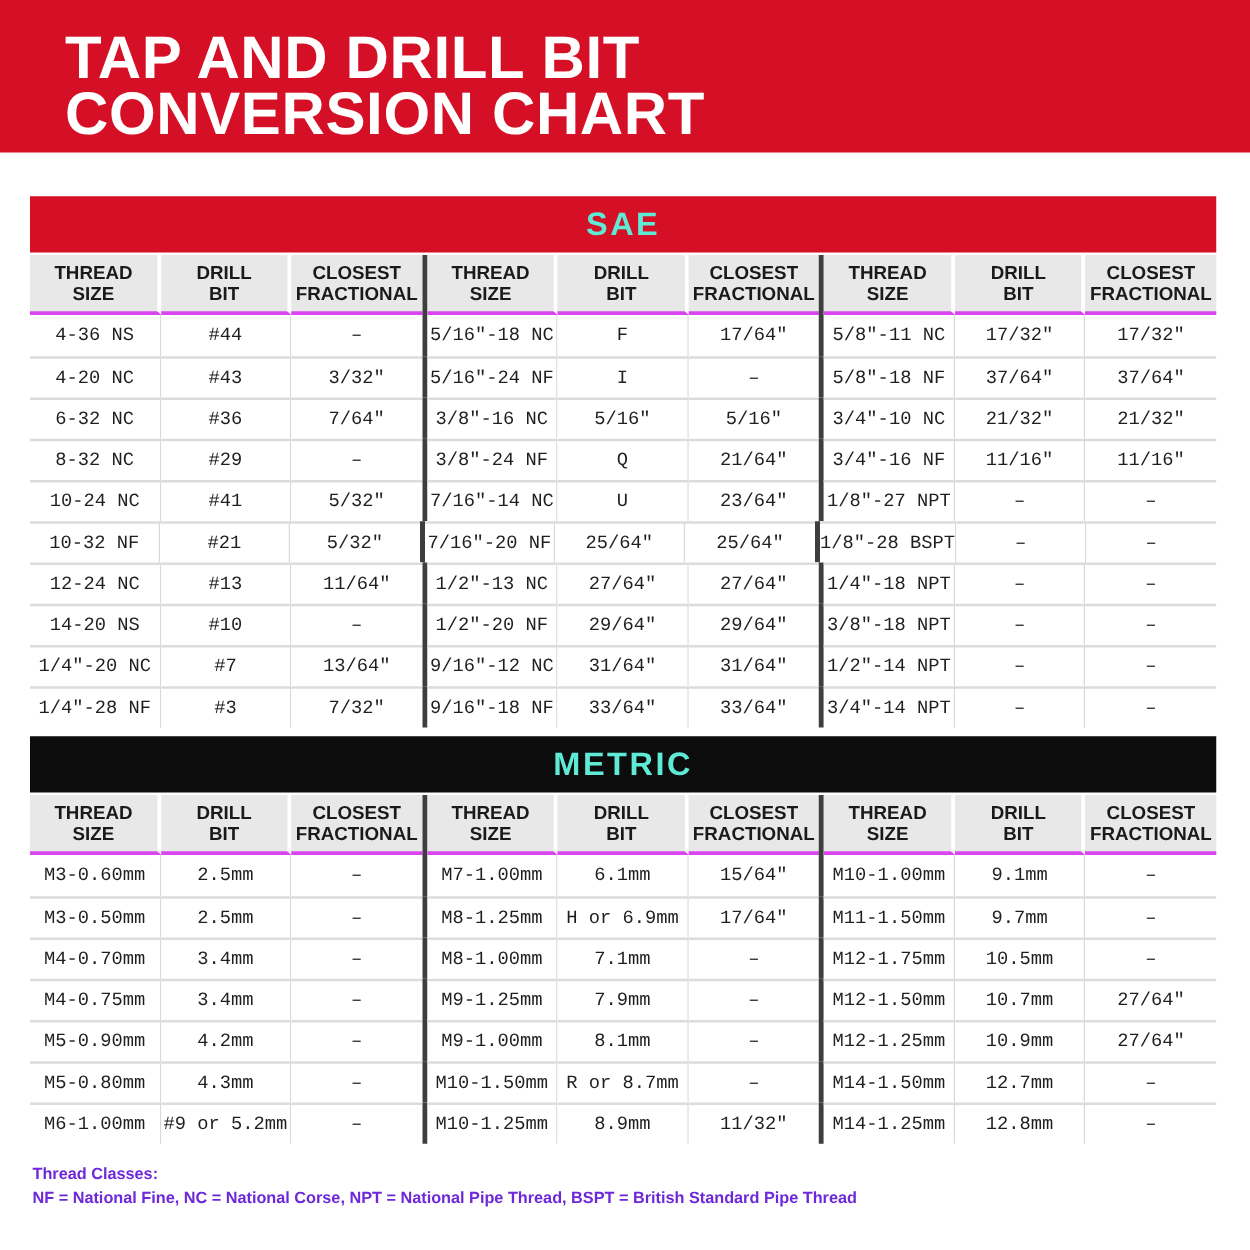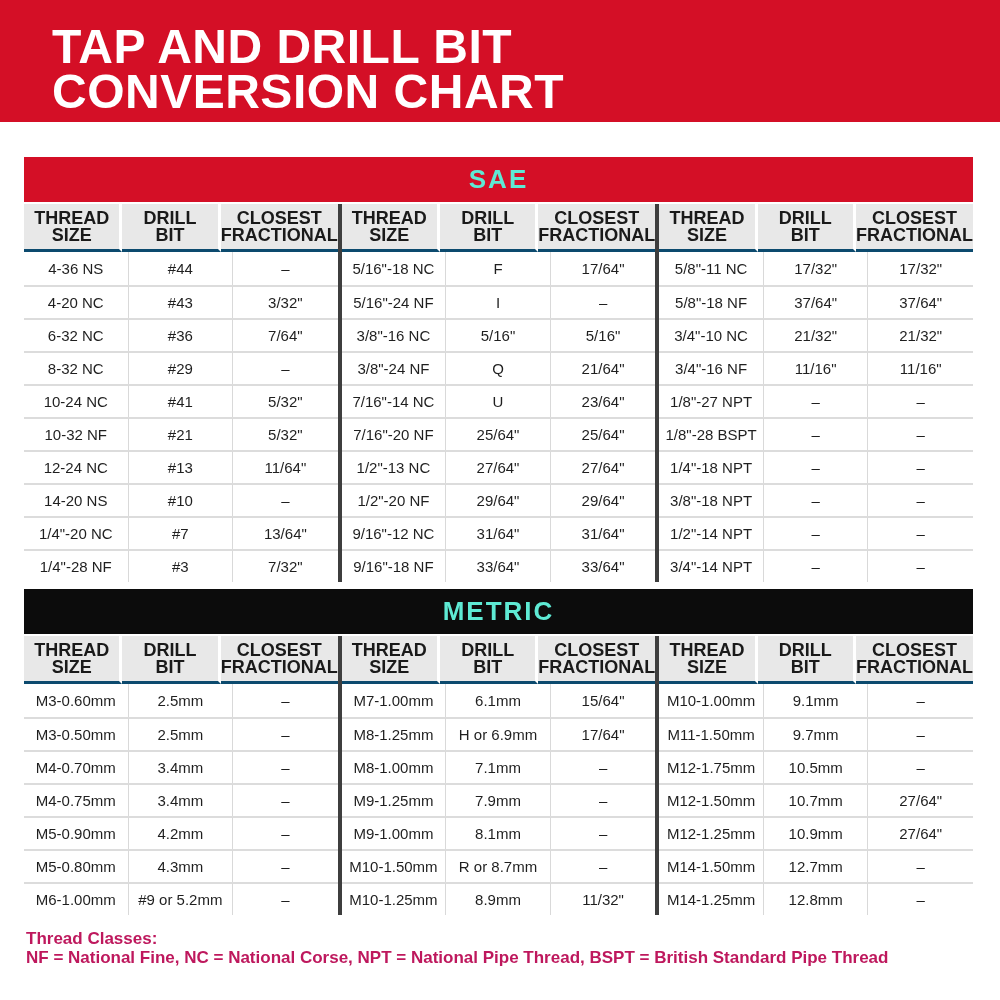--- a/index.html
+++ b/index.html
@@ -61,39 +61,40 @@
     margin-top: 2px;
   }
   .hcell {
     box-sizing: border-box;
     height: 48px;
     background: #e8e8e8;
     display: flex;
     align-items: center;
     justify-content: center;
     text-align: center;
-    font-size: 18px;
+    font-size: 15px;
     font-weight: bold;
     line-height: 17px;
     color: #1a1a1a;
     white-space: pre-line;
-    border-bottom: 3px solid #0c4a6e;
+    border-bottom: 3px solid #d946ef;
   }
   .hdr > .hcell:nth-child(1),
   .hdr > .hcell:nth-child(2),
   .hdr > .hcell:nth-child(5),
   .hdr > .hcell:nth-child(6),
   .hdr > .hcell:nth-child(9),
   .hdr > .hcell:nth-child(10) { border-right: 3px solid #ffffff; }
 
   .vdiv { background: #3e3e3e; }
 
   .tbody .row {
     display: grid;
     grid-template-columns: var(--cols);
+    font-family: Liberation Mono, monospace;
   }
   .tbody .cell {
     box-sizing: border-box;
     height: 33px;
     background: #ffffff;
     display: flex;
     align-items: center;
     justify-content: center;
     font-size: 15px;
     color: #1f1f1f;
@@ -101,23 +102,23 @@
   }
   .tbody .row > .cell { border-right: 1px solid #d9d9d9; }
   .tbody .row > .cell:nth-child(3),
   .tbody .row > .cell:nth-child(7),
   .tbody .row > .cell:nth-child(11) { border-right: none; }
   .tbody .row:not(:first-child) > .cell { border-top: 2px solid #dcdcdc; }
 
   
   .footer {
     margin: 14px 0 0 26px;
-    font-size: 17px;
+    font-size: 13px;
     font-weight: bold;
-    color: #be185d;
+    color: #6d28d9;
     line-height: 19px;
   }
 </style>
 </head>
 <body>
 
 <div class="page">
 
   <div class="banner">
     <span class="title-line">TAP AND DRILL BIT</span>

